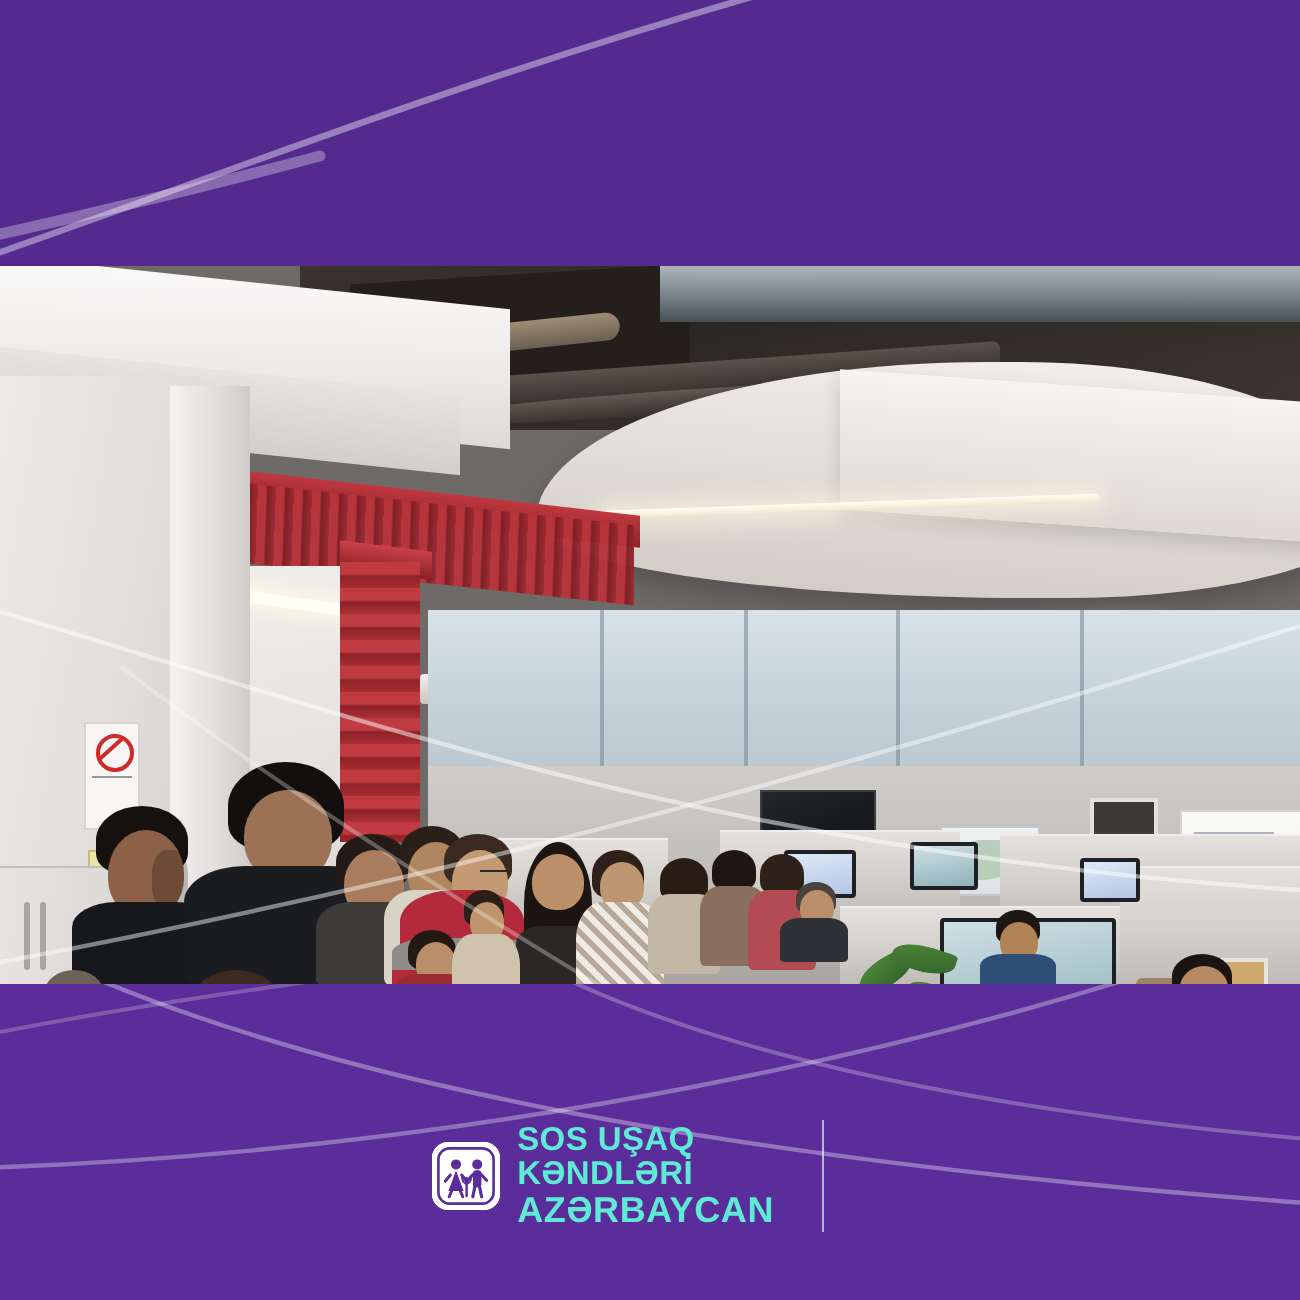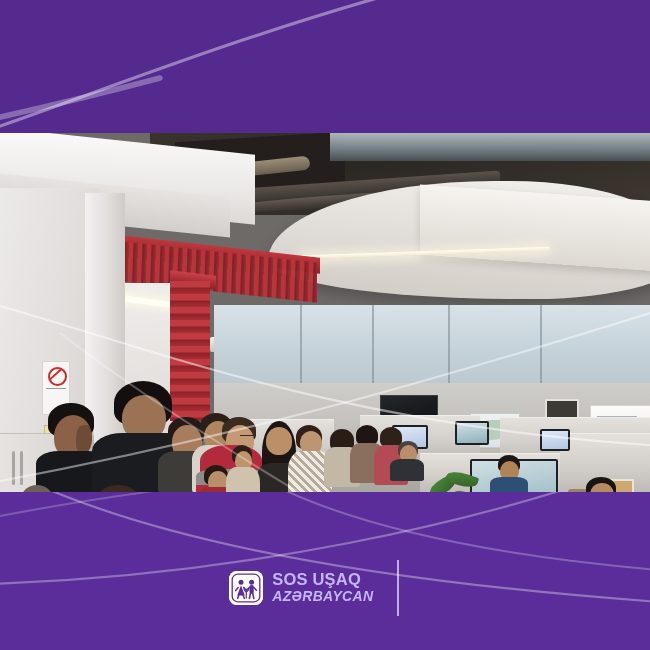--- a/index.html
+++ b/index.html
@@ -395,31 +395,30 @@
     gap: 9px;
   }
   .sos-mark {
     width: 34px; height: 34px;
     background: #ffffff;
     border-radius: 8px;
     position: relative;
     flex: none;
   }
   .sos-text {
-    color: #c4b5fd;
+    color: #5eead4;
     font-weight: bold;
     font-size: 16.5px;
     line-height: 17.5px;
     letter-spacing: .2px;
     white-space: nowrap;
   }
   .sos-text .l3 {
-    font-size: 14px;
+    font-size: 18px;
     letter-spacing: .3px;
-    font-style: italic;
   }
   .divider {
     width: 1.4px;
     height: 56px;
     background: rgba(255,255,255,.62);
     margin: 0 22px 0 24px;
     flex: none;
   }
   .azercell-logo {
     display: flex;
@@ -694,20 +693,21 @@
           <path d="M21.4 22.5 L20.4 27.4" stroke="#5b2d9a" stroke-width="1.6" stroke-linecap="round"></path>
           <path d="M23.8 22.5 L24.8 27.4" stroke="#5b2d9a" stroke-width="1.6" stroke-linecap="round"></path>
 
           <path d="M17.3 18 L17.3 27" stroke="#5b2d9a" stroke-width="1.2" stroke-linecap="round"></path>
           <path d="M17.3 21 C 15.4 20.2, 14.8 18.4, 15.2 17" stroke="#5b2d9a" stroke-width="1.1" fill="none" stroke-linecap="round"></path>
           <path d="M17.3 21 C 19.2 20.2, 19.8 18.4, 19.4 17" stroke="#5b2d9a" stroke-width="1.1" fill="none" stroke-linecap="round"></path>
         </svg>
       </div>
       <div class="sos-text">
         <div>SOS UŞAQ</div>
+        <div>KƏNDLƏRİ</div>
         <div class="l3">AZƏRBAYCAN</div>
       </div>
     </div>
 
     <div class="divider"></div>
 
 
   </div>
 
 </div>

